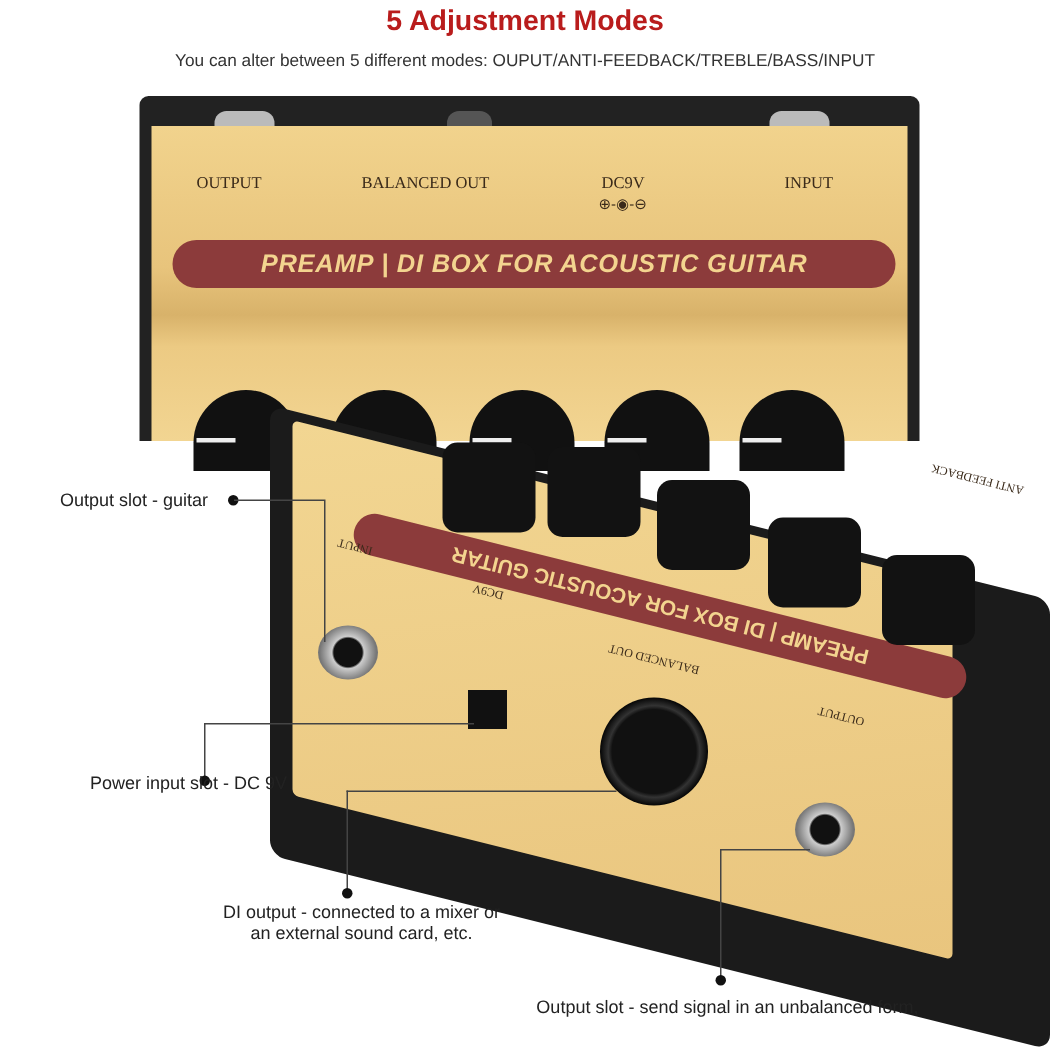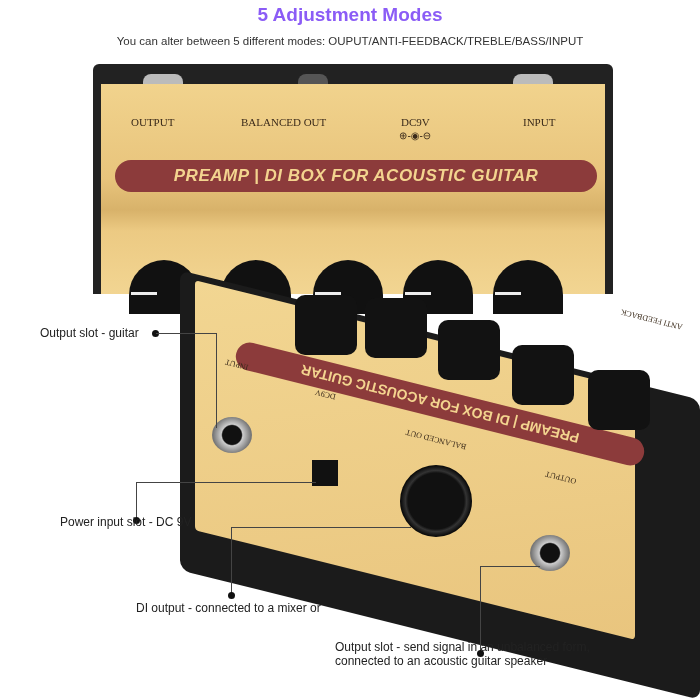--- a/index.html
+++ b/index.html
@@ -1,17 +1,17 @@
 <!DOCTYPE html>
 <html><head>
 <meta charset="utf-8">
 <style>
   * { box-sizing: border-box; margin: 0; padding: 0; }
   body { width: 700px; height: 700px; background: #ffffff; position: relative; overflow: hidden; font-family: "Liberation Sans", sans-serif; }
-  .title { position: absolute; top: 4px; left: 0; width: 700px; text-align: center; font-size: 19px; font-weight: bold; color: #8b5cf6; }
+  .title { position: absolute; top: 4px; left: 0; width: 700px; text-align: center; font-size: 19px; font-weight: bold; color: #b91c1c; }
   .subtitle { position: absolute; top: 35px; left: 0; width: 700px; text-align: center; font-size: 11.5px; color: #333; }
 
   
   .top-device { position: absolute; left: 93px; top: 64px; width: 520px; height: 230px; background: #222; border-radius: 6px 6px 0 0; }
   .top-face { position: absolute; left: 8px; top: 20px; width: 504px; height: 210px;
     background: linear-gradient(180deg, #f1d38d 0%, #e8c47c 45%, #d8b26a 60%, #ecca83 70%, #f2d592 100%); }
   .jack-top { position: absolute; top: 10px; width: 40px; height: 10px; background: #bbb; border-radius: 8px 8px 0 0; }
   .port-label { position: absolute; top: 32px; font-family: "Liberation Serif", serif; font-size: 11px; color: #3a2a1a; }
   .dc-symbol { position: absolute; top: 46px; font-size: 10px; color: #3a2a1a; }
   .banner { position: absolute; left: 14px; top: 76px; width: 482px; height: 32px; background: #8c3b3b; border-radius: 16px;
@@ -98,23 +98,23 @@
 <div class="line" style="left:216px;top:333px;width:1px;height:95px"></div>
 
 <div class="line" style="left:136px;top:482px;width:180px;height:1px"></div>
 <div class="line" style="left:136px;top:482px;width:1px;height:38px"></div>
 <div class="dot" style="left:133px;top:517px"></div>
 <div class="callout" style="left:60px;top:515px">Power input slot - DC 9V</div>
 
 <div class="line" style="left:231px;top:527px;width:180px;height:1px"></div>
 <div class="line" style="left:231px;top:527px;width:1px;height:68px"></div>
 <div class="dot" style="left:228px;top:592px"></div>
-<div class="callout" style="left:136px;top:601px;width:210px">
+<div class="callout" style="left:136px;top:601px;text-align:center;width:210px">
   <div>DI output - connected to a mixer or</div>
+  <div>an external sound card, etc.</div>
 </div>
 
 <div class="line" style="left:480px;top:566px;width:60px;height:1px"></div>
 <div class="line" style="left:480px;top:566px;width:1px;height:86px"></div>
 <div class="dot" style="left:477px;top:650px"></div>
-<div class="callout" style="left:335px;top:640px;width:300px">
+<div class="callout" style="left:335px;top:664px;text-align:center;width:300px">
   <div>Output slot - send signal in an unbalanced form,</div>
-  <div>connected to an acoustic guitar speaker</div>
 </div>
 
 </body></html>

